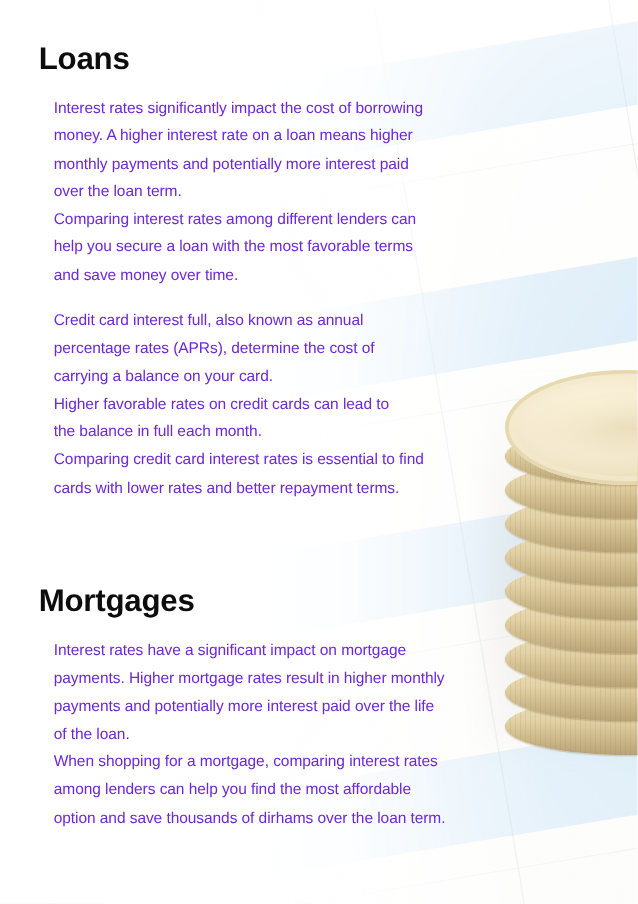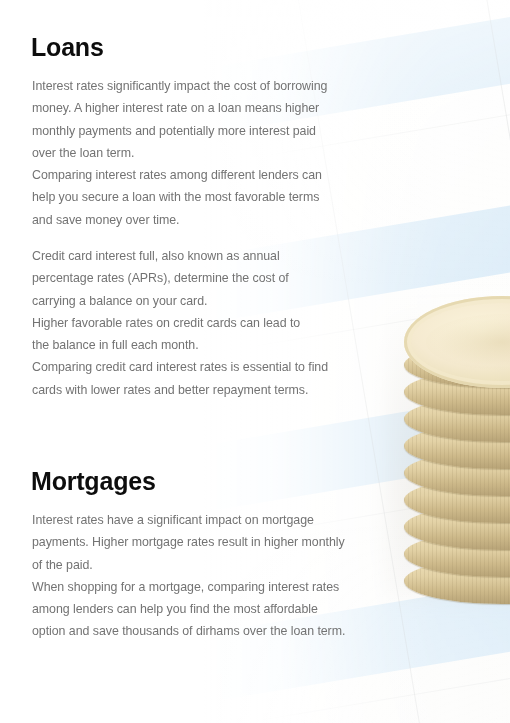--- a/index.html
+++ b/index.html
@@ -190,25 +190,25 @@
     margin: 0;
     font-family: "Liberation Sans", "DejaVu Sans", sans-serif;
     font-weight: 700;
     font-size: 25px;
     line-height: 30px;
     letter-spacing: -0.2px;
     color: #0d0d0d;
     white-space: nowrap;
   }
   .section-body {
-    margin: 1px;
+    margin: 12px;
     font-family: "Liberation Sans", "DejaVu Sans", sans-serif;
     font-size: 12.4px;
     line-height: 22.3px;
-    color: #737373;
+    color: #6d28d9;
     letter-spacing: -0.05px;
   }
   .section-body .line {
     display: block;
     white-space: nowrap;
   }
 
   #sec-loans        { top: 32px;  }
   #sec-credit-cards { top: 233px; }
   #sec-mortgages    { top: 466px; }
@@ -310,21 +310,22 @@
         <span class="line">Comparing credit card interest rates is essential to find</span>
         <span class="line">cards with lower rates and better repayment terms.</span>
       </p>
     </section>
 
     <section class="section" id="sec-mortgages">
       <h2 class="section-heading">Mortgages</h2>
       <p class="section-body">
         <span class="line">Interest rates have a significant impact on mortgage</span>
         <span class="line">payments. Higher mortgage rates result in higher monthly</span>
-        <span class="line">of the paid.</span>
+        <span class="line">payments and potentially more interest paid over the life</span>
+        <span class="line">of the loan.</span>
         <span class="line"> When shopping for a mortgage, comparing interest rates</span>
         <span class="line">among lenders can help you find the most affordable</span>
         <span class="line">option and save thousands of dirhams over the loan term.</span>
       </p>
     </section>
 
   </div>
 </div>
 
 </body></html>

